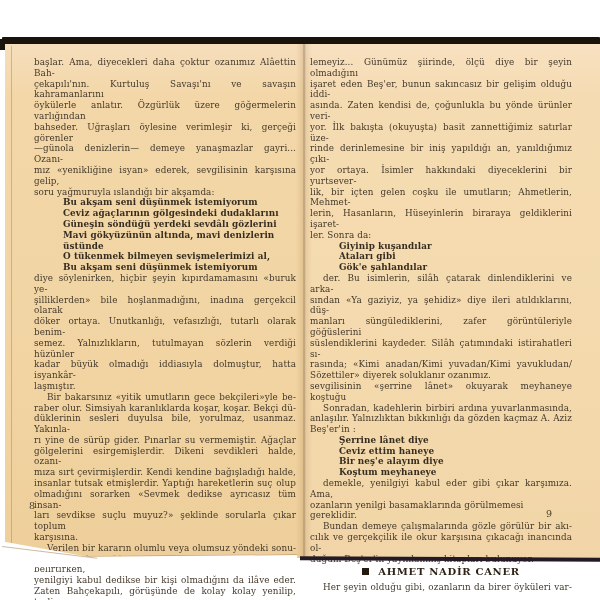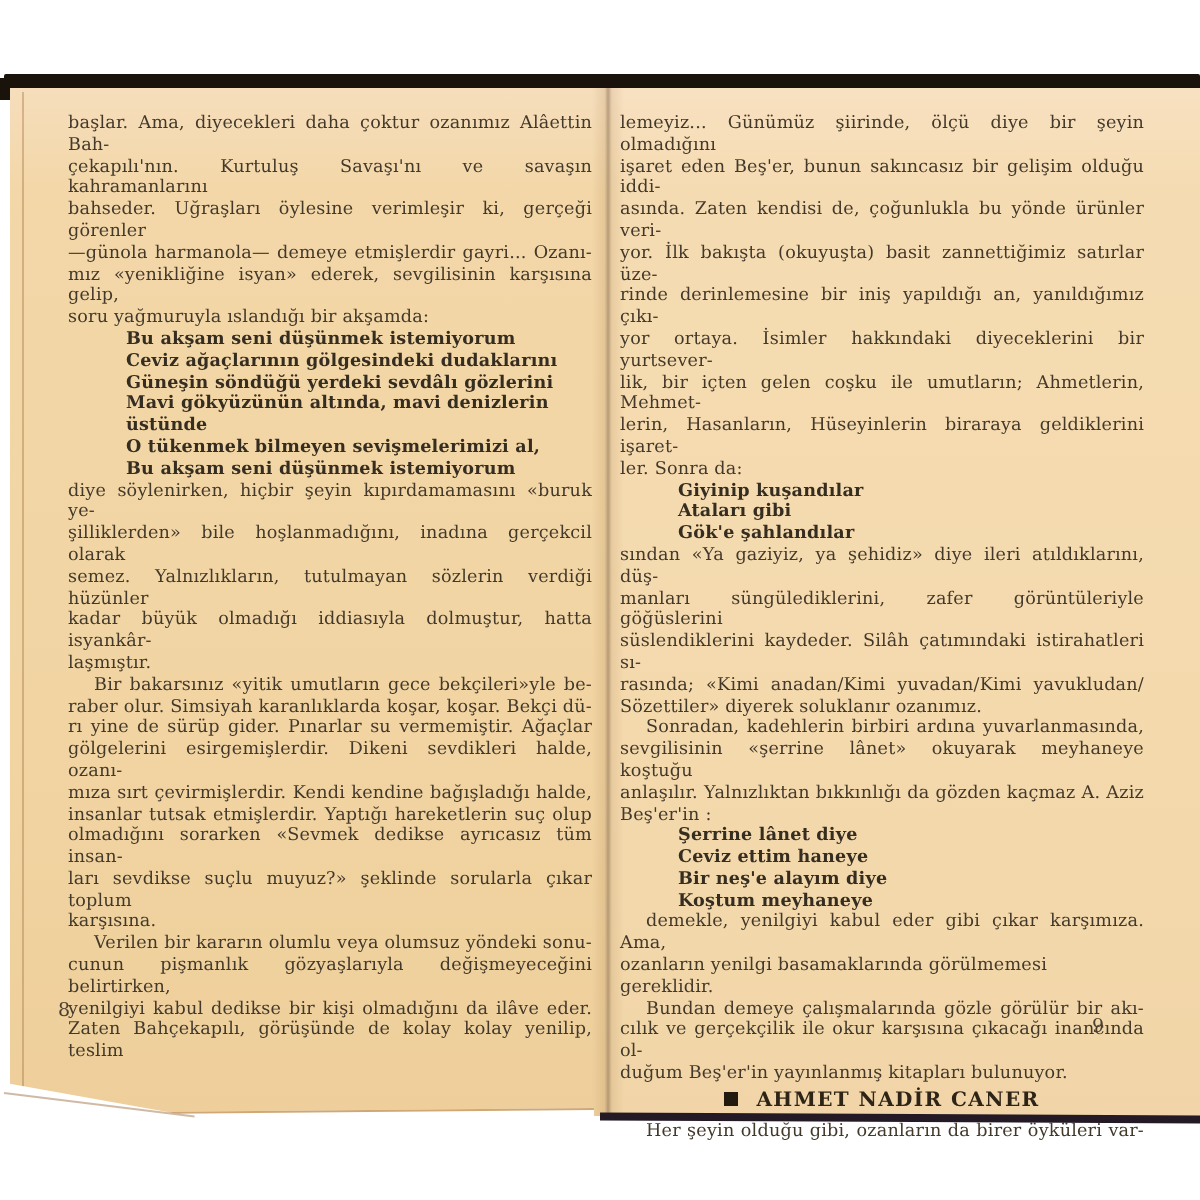--- a/index.html
+++ b/index.html
@@ -61,37 +61,40 @@
 
   <div class="book">
     <div class="right-tint"></div>
     <div class="gutter"></div>
     <div class="left-crease"></div>
   </div>
 
   <div class="col col-left" id="colL">
       <div class="line ln">başlar. Ama, diyecekleri daha çoktur ozanımız Alâettin Bah-</div>
       <div class="line ln">çekapılı'nın. Kurtuluş Savaşı'nı ve savaşın kahramanlarını</div>
+      <div class="line ln">öykülerle anlatır. Özgürlük üzere göğermelerin varlığından</div>
       <div class="line ln">bahseder. Uğraşları öylesine verimleşir ki, gerçeği görenler</div>
-      <div class="line ln">—günola harmanola— demeye etmişlerdir gayri... Ozanı-</div>
+      <div class="line ln">—günola denizlerin— demeye yanaşmazlar gayri... Ozanı-</div>
       <div class="line ln">mız «yenikliğine isyan» ederek, sevgilisinin karşısına gelip,</div>
       <div class="line">soru yağmuruyla ıslandığı bir akşamda:</div>
       <div class="line poem">Bu akşam seni düşünmek istemiyorum</div>
       <div class="line poem">Ceviz ağaçlarının gölgesindeki dudaklarını</div>
       <div class="line poem">Güneşin söndüğü yerdeki sevdâlı gözlerini</div>
       <div class="line poem">Mavi gökyüzünün altında, mavi denizlerin üstünde</div>
       <div class="line poem">O tükenmek bilmeyen sevişmelerimizi al,</div>
       <div class="line poem">Bu akşam seni düşünmek istemiyorum</div>
       <div class="line ln">diye söylenirken, hiçbir şeyin kıpırdamamasını «buruk ye-</div>
       <div class="line ln">şilliklerden» bile hoşlanmadığını, inadına gerçekcil olarak</div>
+      <div class="line ln">döker ortaya. Unutkanlığı, vefasızlığı, tutarlı olarak benim-</div>
       <div class="line ln">semez. Yalnızlıkların, tutulmayan sözlerin verdiği hüzünler</div>
       <div class="line ln">kadar büyük olmadığı iddiasıyla dolmuştur, hatta isyankâr-</div>
       <div class="line">laşmıştır.</div>
       <div class="line ln indent">Bir bakarsınız «yitik umutların gece bekçileri»yle be-</div>
       <div class="line ln">raber olur. Simsiyah karanlıklarda koşar, koşar. Bekçi dü-</div>
+      <div class="line ln">düklerinin sesleri duyulsa bile, yorulmaz, usanmaz. Yakınla-</div>
       <div class="line ln">rı yine de sürüp gider. Pınarlar su vermemiştir. Ağaçlar</div>
       <div class="line ln">gölgelerini esirgemişlerdir. Dikeni sevdikleri halde, ozanı-</div>
       <div class="line ln">mıza sırt çevirmişlerdir. Kendi kendine bağışladığı halde,</div>
       <div class="line ln">insanlar tutsak etmişlerdir. Yaptığı hareketlerin suç olup</div>
       <div class="line ln">olmadığını sorarken «Sevmek dedikse ayrıcasız tüm insan-</div>
       <div class="line ln">ları sevdikse suçlu muyuz?» şeklinde sorularla çıkar toplum</div>
       <div class="line">karşısına.</div>
       <div class="line ln indent">Verilen bir kararın olumlu veya olumsuz yöndeki sonu-</div>
       <div class="line ln">cunun pişmanlık gözyaşlarıyla değişmeyeceğini belirtirken,</div>
       <div class="line ln">yenilgiyi kabul dedikse bir kişi olmadığını da ilâve eder.</div>
@@ -103,27 +106,28 @@
       <div class="line ln">asında. Zaten kendisi de, çoğunlukla bu yönde ürünler veri-</div>
       <div class="line ln">yor. İlk bakışta (okuyuşta) basit zannettiğimiz satırlar üze-</div>
       <div class="line ln">rinde derinlemesine bir iniş yapıldığı an, yanıldığımız çıkı-</div>
       <div class="line ln">yor ortaya. İsimler hakkındaki diyeceklerini bir yurtsever-</div>
       <div class="line ln">lik, bir içten gelen coşku ile umutların; Ahmetlerin, Mehmet-</div>
       <div class="line ln">lerin, Hasanların, Hüseyinlerin biraraya geldiklerini işaret-</div>
       <div class="line">ler. Sonra da:</div>
       <div class="line poem">Giyinip kuşandılar</div>
       <div class="line poem">Ataları gibi</div>
       <div class="line poem">Gök'e şahlandılar</div>
+      <div class="line ln indent">der. Bu isimlerin, silâh çatarak dinlendiklerini ve arka-</div>
       <div class="line ln">sından «Ya gaziyiz, ya şehidiz» diye ileri atıldıklarını, düş-</div>
       <div class="line ln">manları süngülediklerini, zafer görüntüleriyle göğüslerini</div>
       <div class="line ln">süslendiklerini kaydeder. Silâh çatımındaki istirahatleri sı-</div>
       <div class="line ln">rasında; «Kimi anadan/Kimi yuvadan/Kimi yavukludan/</div>
       <div class="line">Sözettiler» diyerek soluklanır ozanımız.</div>
+      <div class="line ln">sevgilisinin «şerrine lânet» okuyarak meyhaneye koştuğu</div>
       <div class="line ln indent">Sonradan, kadehlerin birbiri ardına yuvarlanmasında,</div>
-      <div class="line ln">sevgilisinin «şerrine lânet» okuyarak meyhaneye koştuğu</div>
       <div class="line ln">anlaşılır. Yalnızlıktan bıkkınlığı da gözden kaçmaz A. Aziz</div>
       <div class="line">Beş'er'in :</div>
       <div class="line poem">Şerrine lânet diye</div>
       <div class="line poem">Ceviz ettim haneye</div>
       <div class="line poem">Bir neş'e alayım diye</div>
       <div class="line poem">Koştum meyhaneye</div>
       <div class="line ln indent">demekle, yenilgiyi kabul eder gibi çıkar karşımıza. Ama,</div>
       <div class="line">ozanların yenilgi basamaklarında görülmemesi gereklidir.</div>
       <div class="line ln indent">Bundan demeye çalışmalarında gözle görülür bir akı-</div>
       <div class="line ln">cılık ve gerçekçilik ile okur karşısına çıkacağı inancında ol-</div>

